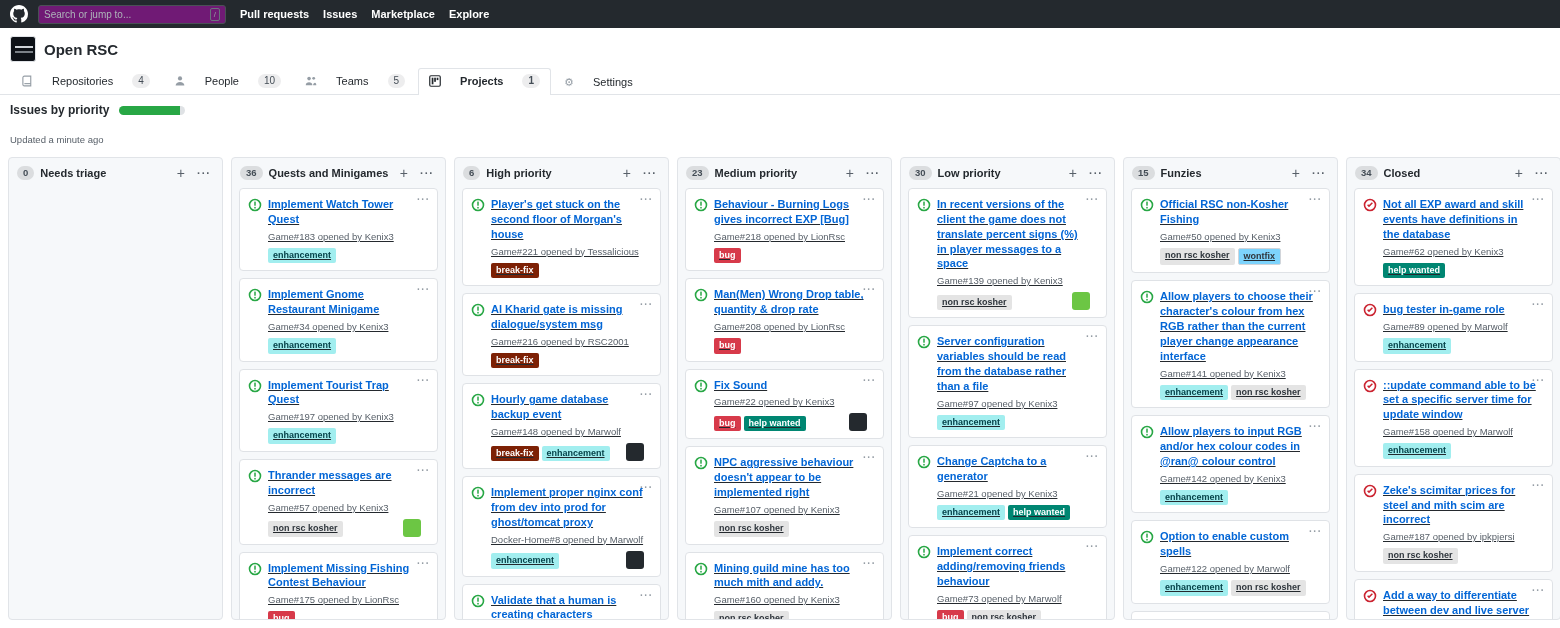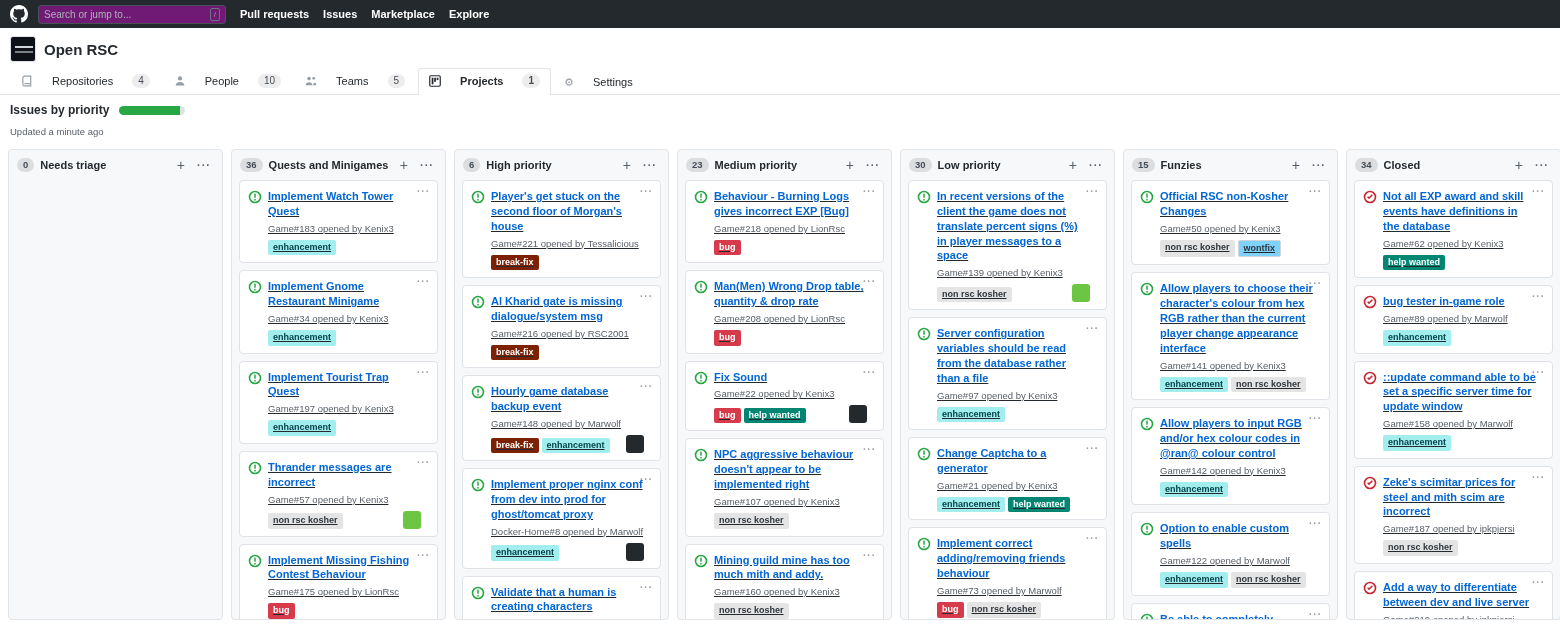--- a/index.html
+++ b/index.html
@@ -29,21 +29,21 @@
   .tab.active { background:#fff; border-color:#e1e4e8; font-weight:600; margin-bottom:-1px; padding-bottom:7px; }
   .tab-icon { color:#959da5; display:inline-flex; align-items:center; font-size:11px; line-height:1; }
   .tab.active .tab-icon { color:#24292e; }
   .tab-count { background:rgba(27,31,35,.08); border-radius:9px; padding:0 6px; font-size:10px; color:#444d56; line-height:14px; }
   
   .project-header { padding:8px 0 6px 10px; }
   .project-title-row { display:flex; align-items:center; gap:10px; }
   .project-title { font-size:12px; font-weight:700; color:#24292e; }
   .progress { width:66px; height:9px; border-radius:5px; overflow:hidden; display:flex; }
   .progress span { height:100%; display:block; }
-  .project-updated { font-size:9.5px; color:#586069; margin-top:9px; }
+  .project-updated { font-size:9.5px; color:#586069; margin-top:17px; }
   
   .board { flex:1; display:flex; gap:8px; padding:6px 0 8px 8px; overflow:hidden; align-items:stretch; background:#fff; }
   .column { width:215px; min-width:215px; background:#f6f8fa; border:1px solid #e1e4e8; border-radius:4px;
     display:flex; flex-direction:column; overflow:hidden; }
   .col-head { display:flex; align-items:center; gap:6px; padding:8px; }
   .col-count { background:rgba(27,31,35,.12); border-radius:9px; padding:0 6px; font-size:9.5px; font-weight:700; color:#444d56; line-height:14px; }
   .col-title { font-size:11px; font-weight:700; color:#24292e; flex:1; }
   .col-btn { background:none; border:none; color:#586069; cursor:pointer; padding:0 3px; font-size:14px; line-height:1; }
   .col-kebab { font-size:11px; letter-spacing:1px; font-weight:700; }
   .col-body { padding:0 7px 7px; display:flex; flex-direction:column; gap:7px; overflow:hidden;text-decoration:underline; }
@@ -656,21 +656,21 @@
   <article class="card">
     <div class="card-main">
       <span class="issue-icon open">
               <svg viewBox="0 0 14 14" width="14" height="14">
                 <circle cx="7" cy="7" r="5.5" fill="none" stroke="currentColor" stroke-width="1.6"></circle>
                 <rect x="6.25" y="3.6" width="1.5" height="4.1" fill="currentColor"></rect>
                 <rect x="6.25" y="8.9" width="1.5" height="1.6" fill="currentColor"></rect>
               </svg>
             </span>
       <div class="card-content">
-        <a class="card-title">Official RSC non-Kosher Changes</a>
+        <a class="card-title">Official RSC non-Kosher Fishing</a>
         <div class="card-meta">Game#50 opened by Kenix3</div>
         <div class="card-foot">
           <div class="card-labels">
                   <span class="issue-label" style="background: rgb(228, 228, 228); color: rgb(47, 54, 61);">non rsc kosher</span>
                   <span class="issue-label" style="background: #7dd3fc; color: rgb(47, 54, 61); border: 1px solid rgb(209, 213, 218);">wontfix</span>
                 </div>
 
         </div>
       </div>
     </div>

